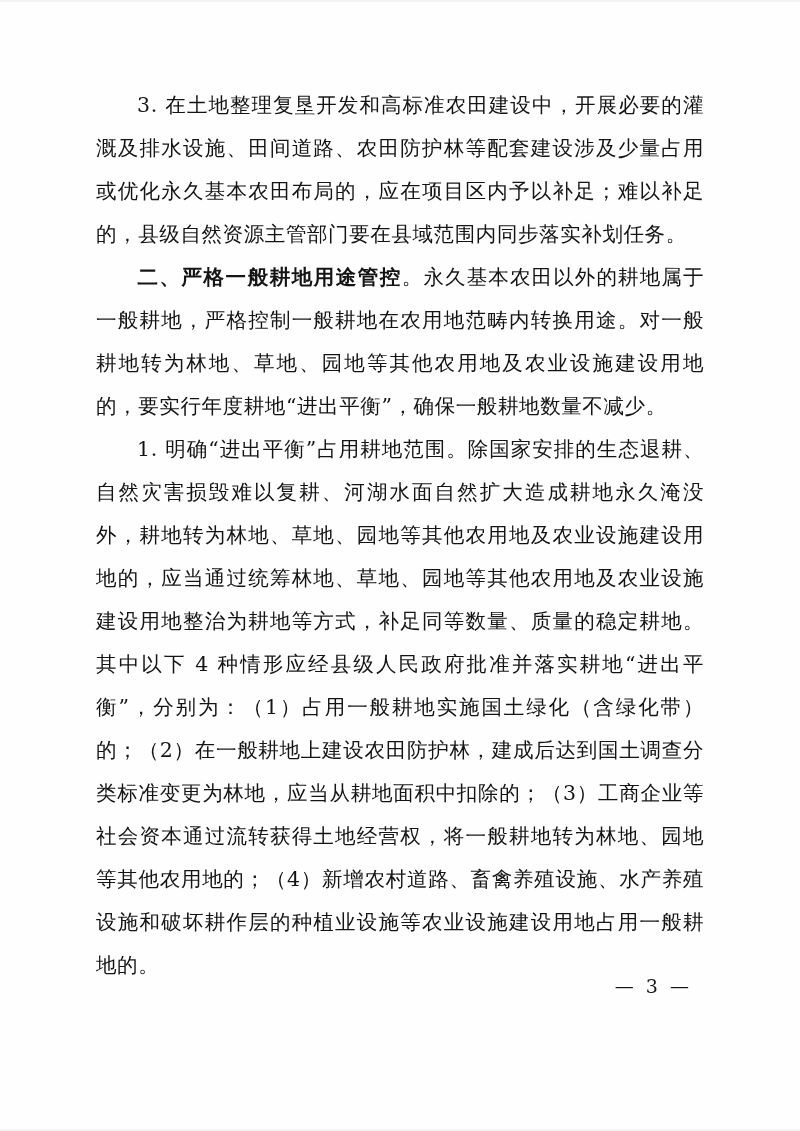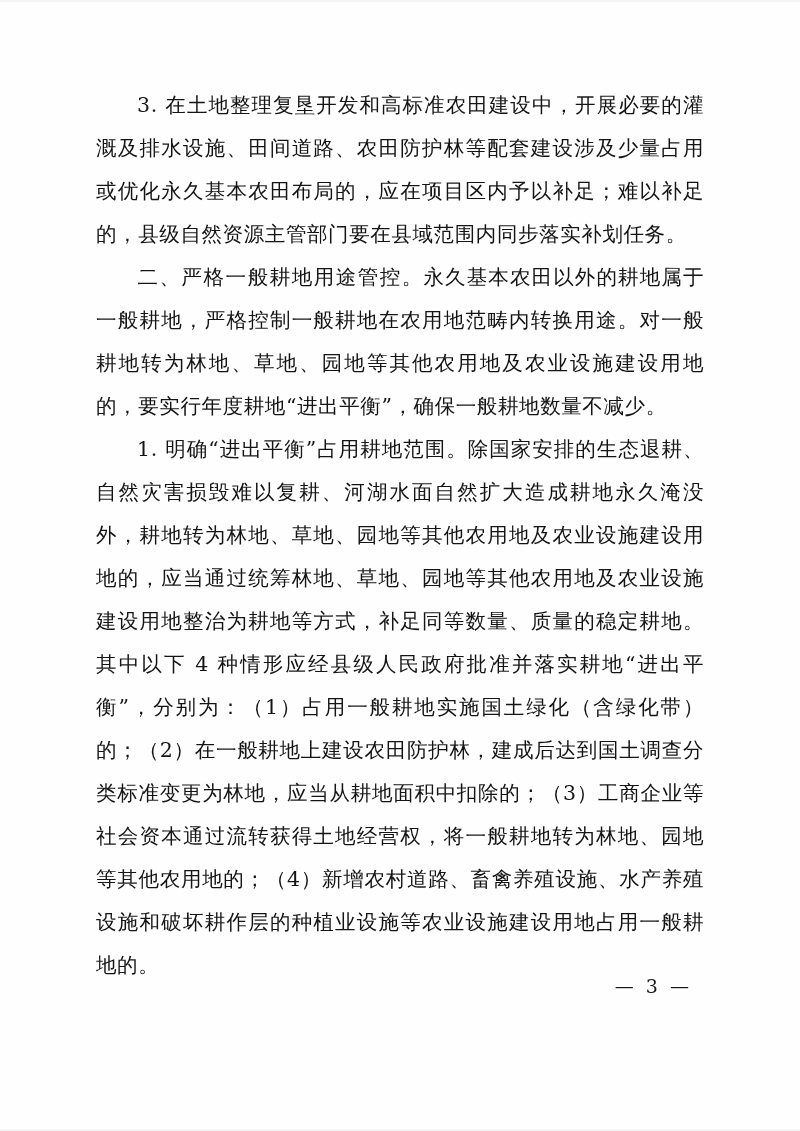--- a/index.html
+++ b/index.html
@@ -37,21 +37,21 @@
     letter-spacing: 0.6px;
     margin: 0 0 0 0;
     color: #141414;
     font-family: "DejaVu Serif", "Liberation Serif", serif;
   }
   .para .indent {
     display: inline-block;
     width: 41px;
   }
   .para.bold-lead b {
-    font-weight: 400;
+    font-weight: 700;
     letter-spacing: 1px;
     margin-top: 16px;
   }
   .footer {
     position: absolute;
     left: 96px;
     top: 975px;
     width: 608px;
     text-align: right;
     font-size: 19px;

